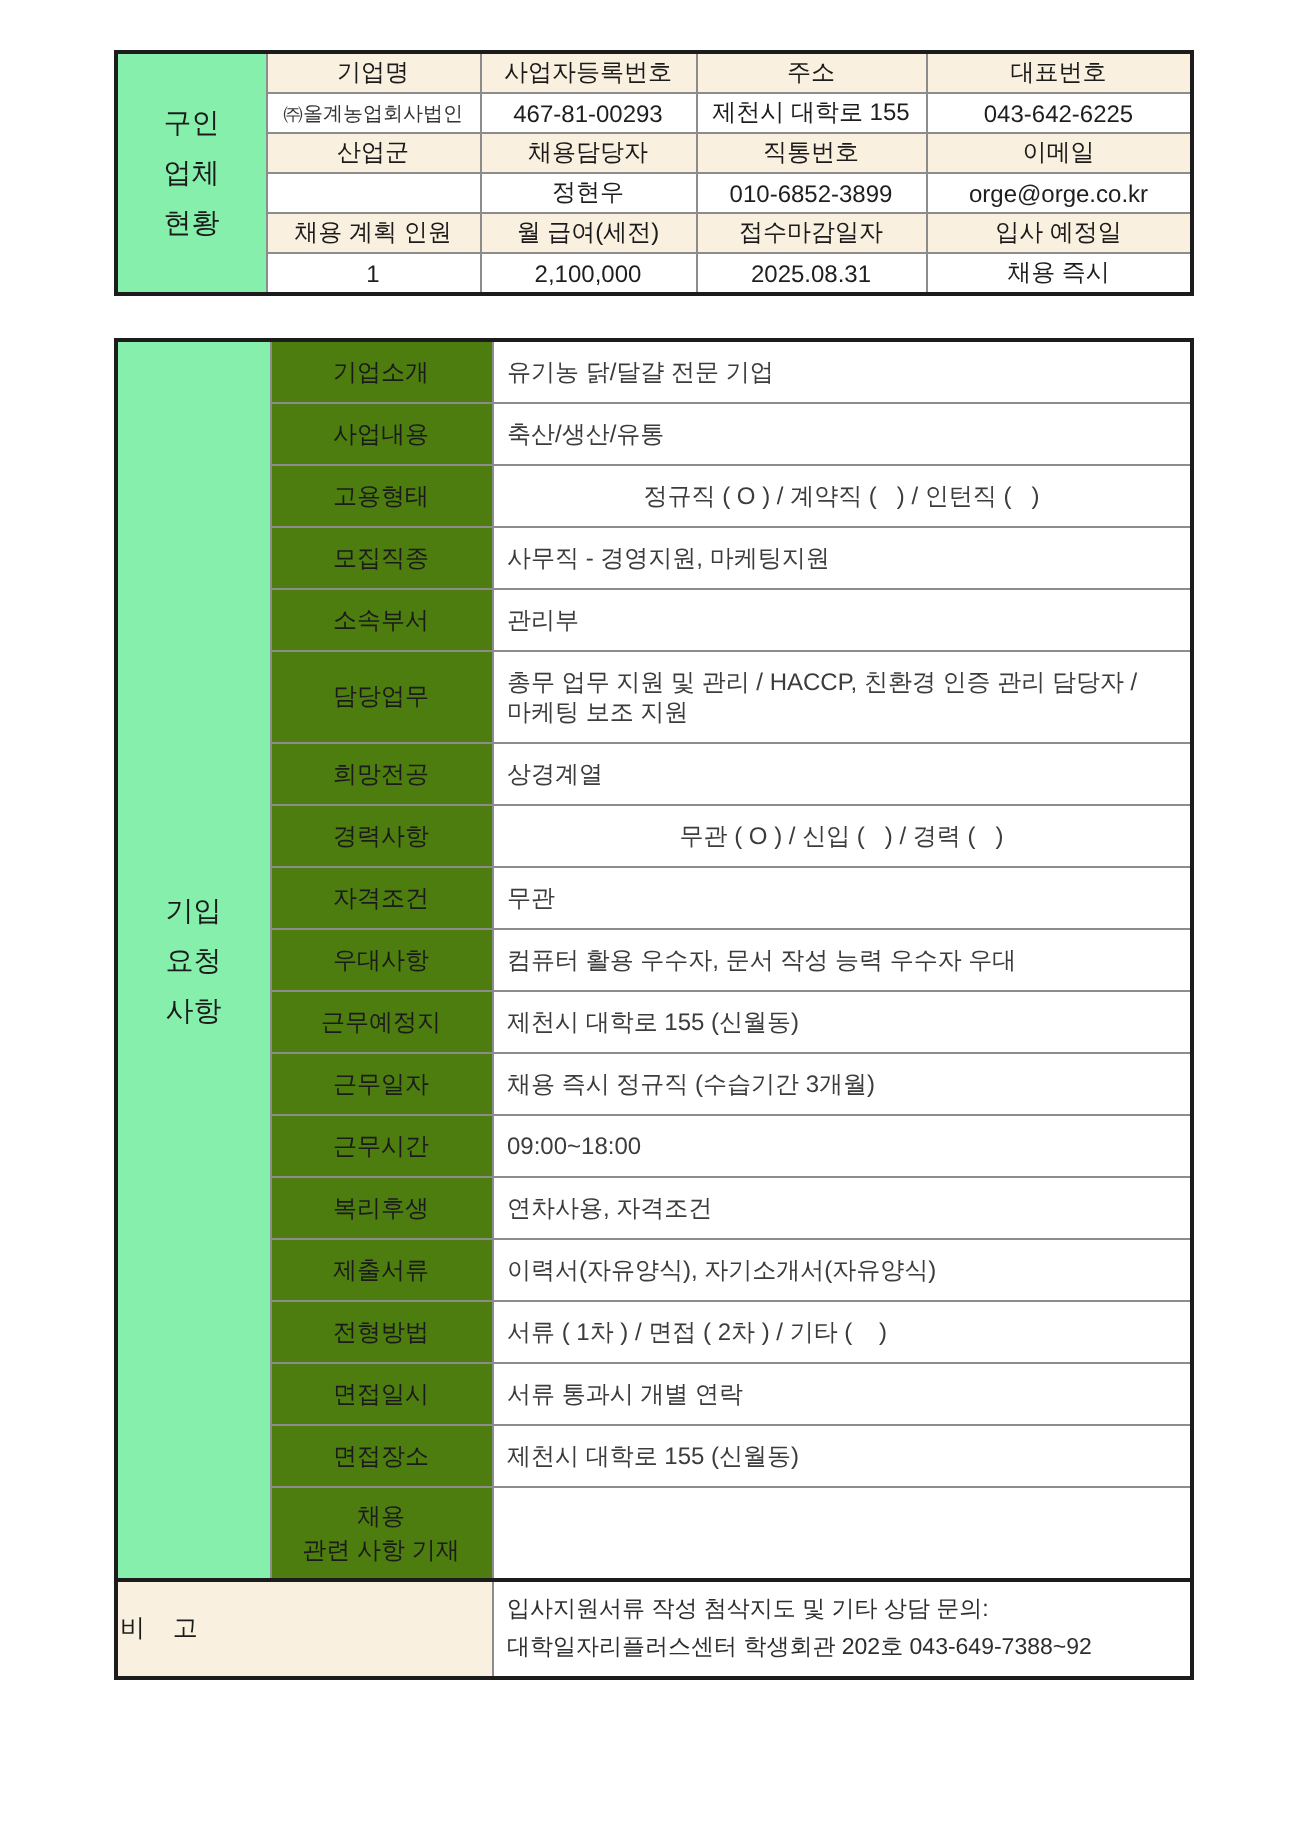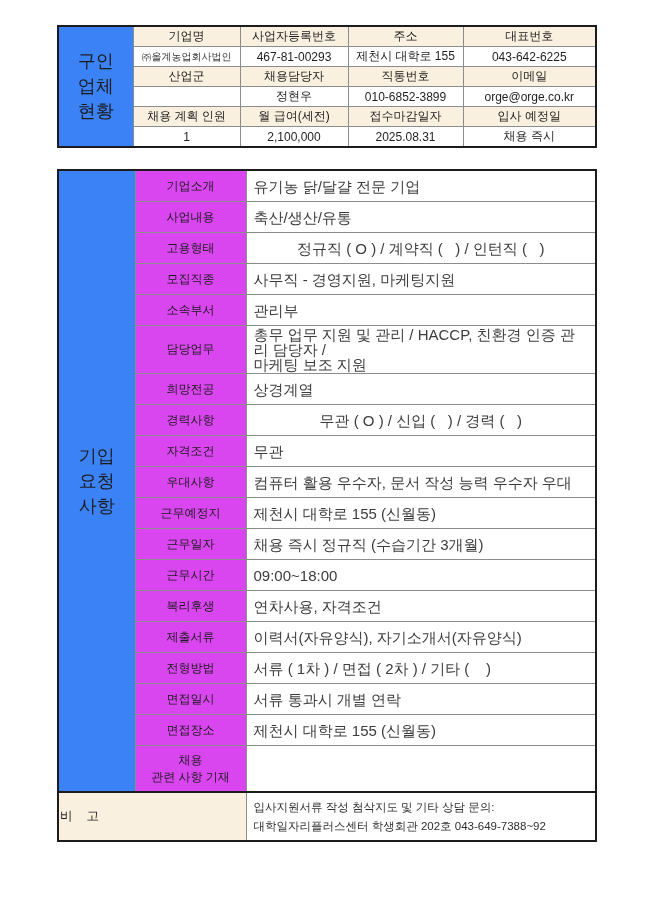--- a/index.html
+++ b/index.html
@@ -16,32 +16,32 @@
   table.tbl { border-collapse:collapse; table-layout:fixed; margin-left:57px; border:2px solid #1c1c1c; }
   table.tbl td { border:1px solid #8c8c8c; overflow:hidden; vertical-align:middle; }
 
   
   .tbl-company { margin-top:25px; width:538px; }
   .tbl-company td { height:19px; text-align:center; font-size:12px; padding:0 2px; color:#1e1e1e; }
   .tbl-company td.hd { background:#faf0df; color:#1b1b1b; }
   .tbl-company td.fs10 { font-size:10px; color:#333; }
 
   td.side {
-    background:#3b82f6; text-align:center; white-space:pre-line;
-    font-size:18px; line-height:25px; color:#1b1b1b;
+    background:#86efac; text-align:center; white-space:pre-line;
+    font-size:14px; line-height:25px; color:#1b1b1b;
   }
 
   
   .tbl-request { margin-top:21px; width:538px; }
   .tbl-request td.attr {
-    background:#d946ef; text-align:center; font-size:12px; color:#1b1b1b;
+    background:#4d7c0f; text-align:center; font-size:12px; color:#1b1b1b;
     height:28px; white-space:pre-line; line-height:17px; padding:0 2px;
   }
   .tbl-request td.val {
-    font-size:15px; color:#3c3c3c; text-align:left; padding:1px 7px;
+    font-size:12px; color:#3c3c3c; text-align:left; padding:1px 7px;
     white-space:pre-wrap; line-height:15px; height:28px;
   }
   .tbl-request td.val.center { text-align:center; }
   .tbl-request tr.tall td { height:43px; }
   .tbl-request tr.note td { border-top:2px solid #1c1c1c; height:45px; }
   .tbl-request td.note-label {
     background:#faf0df; text-align:left; white-space:pre; font-size:12.5px; color:#1b1b1b;
   }
   .tbl-request td.note-val { font-size:11.5px; line-height:19px; color:#2e2e2e; }
 </style>

